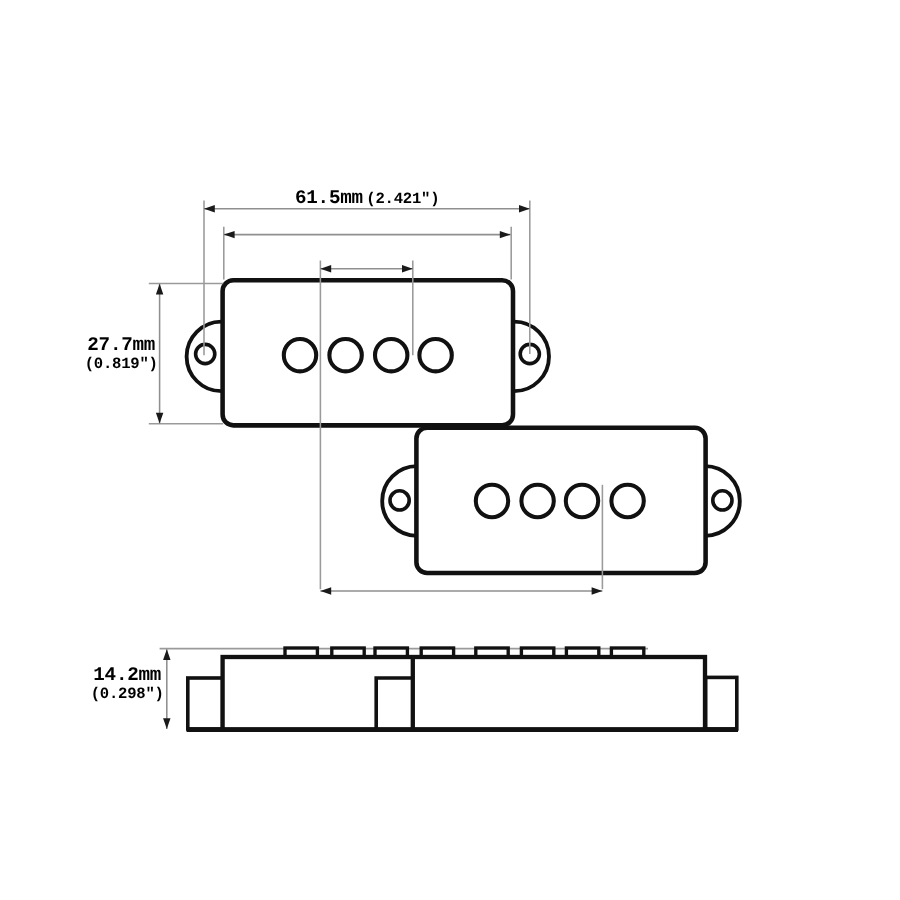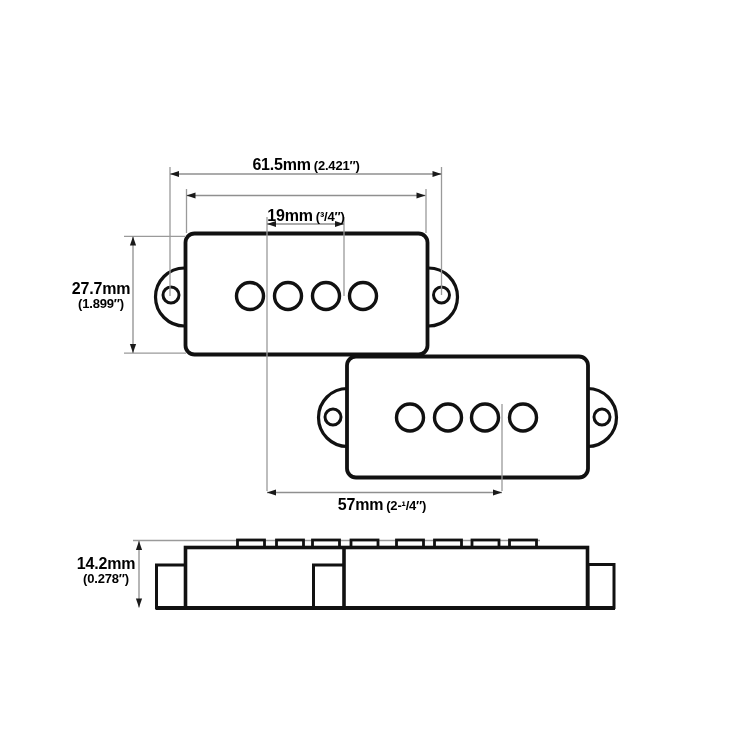--- a/index.html
+++ b/index.html
@@ -1,18 +1,18 @@
 <!DOCTYPE html>
 <html><head>
 <meta charset="utf-8">
 <style>
   html,body{margin:0;padding:0;background:#ffffff;}
   #stage{
     position:relative;width:698px;height:750px;background:#ffffff;overflow:hidden;
-    font-family:Liberation Sans, sans-serif;
+    font-family:Liberation Mono, monospace;
   }
   #drawing{position:absolute;left:0;top:0;}
   .label{
     position:absolute;color:#000;font-weight:bold;white-space:nowrap;
     text-align:center;letter-spacing:-0.2px;
   }
   .label .mm{font-size:16px;line-height:17px;}
   .label .inch{font-size:13px;line-height:14px;margin-left:3px;}
   .label.stack .mm, .label.stack .inch{display:block;margin-left:0;}
 </style>
@@ -113,31 +113,25 @@
       <polygon points="139,541 135.9,550 142.1,550"></polygon>
       <polygon points="139,607.5 135.9,598.5 142.1,598.5"></polygon>
     </g>
   </svg>
 
   <div class="label" style="left:166px;top:156px;width:280px;">
     <span class="mm">61.5mm</span><span class="inch">(2.421″)</span>
   </div>
 
 
-  <div class="label" style="left:166px;top:207px;width:280px;">
-    <span class="mm">19mm</span><span class="inch">(³/4″)</span>
-  </div>
 
   <div class="label stack" style="left:55px;top:280px;width:92px;">
     <span class="mm">27.7mm</span>
-      <span class="inch">(1.899″)</span>
+      <span class="inch">(0.819″)</span>
   </div>
 
-  <div class="label" style="left:242px;top:496px;width:280px;">
-    <span class="mm">57mm</span><span class="inch">(2-¹/4″)</span>
-  </div>
 
   <div class="label stack" style="left:60px;top:555px;width:92px;text-align:center;">
     <span class="mm">14.2mm</span>
-      <span class="inch">(0.278″)</span>
+      <span class="inch">(0.298″)</span>
   </div>
 
 </div>
 
 </body></html>

